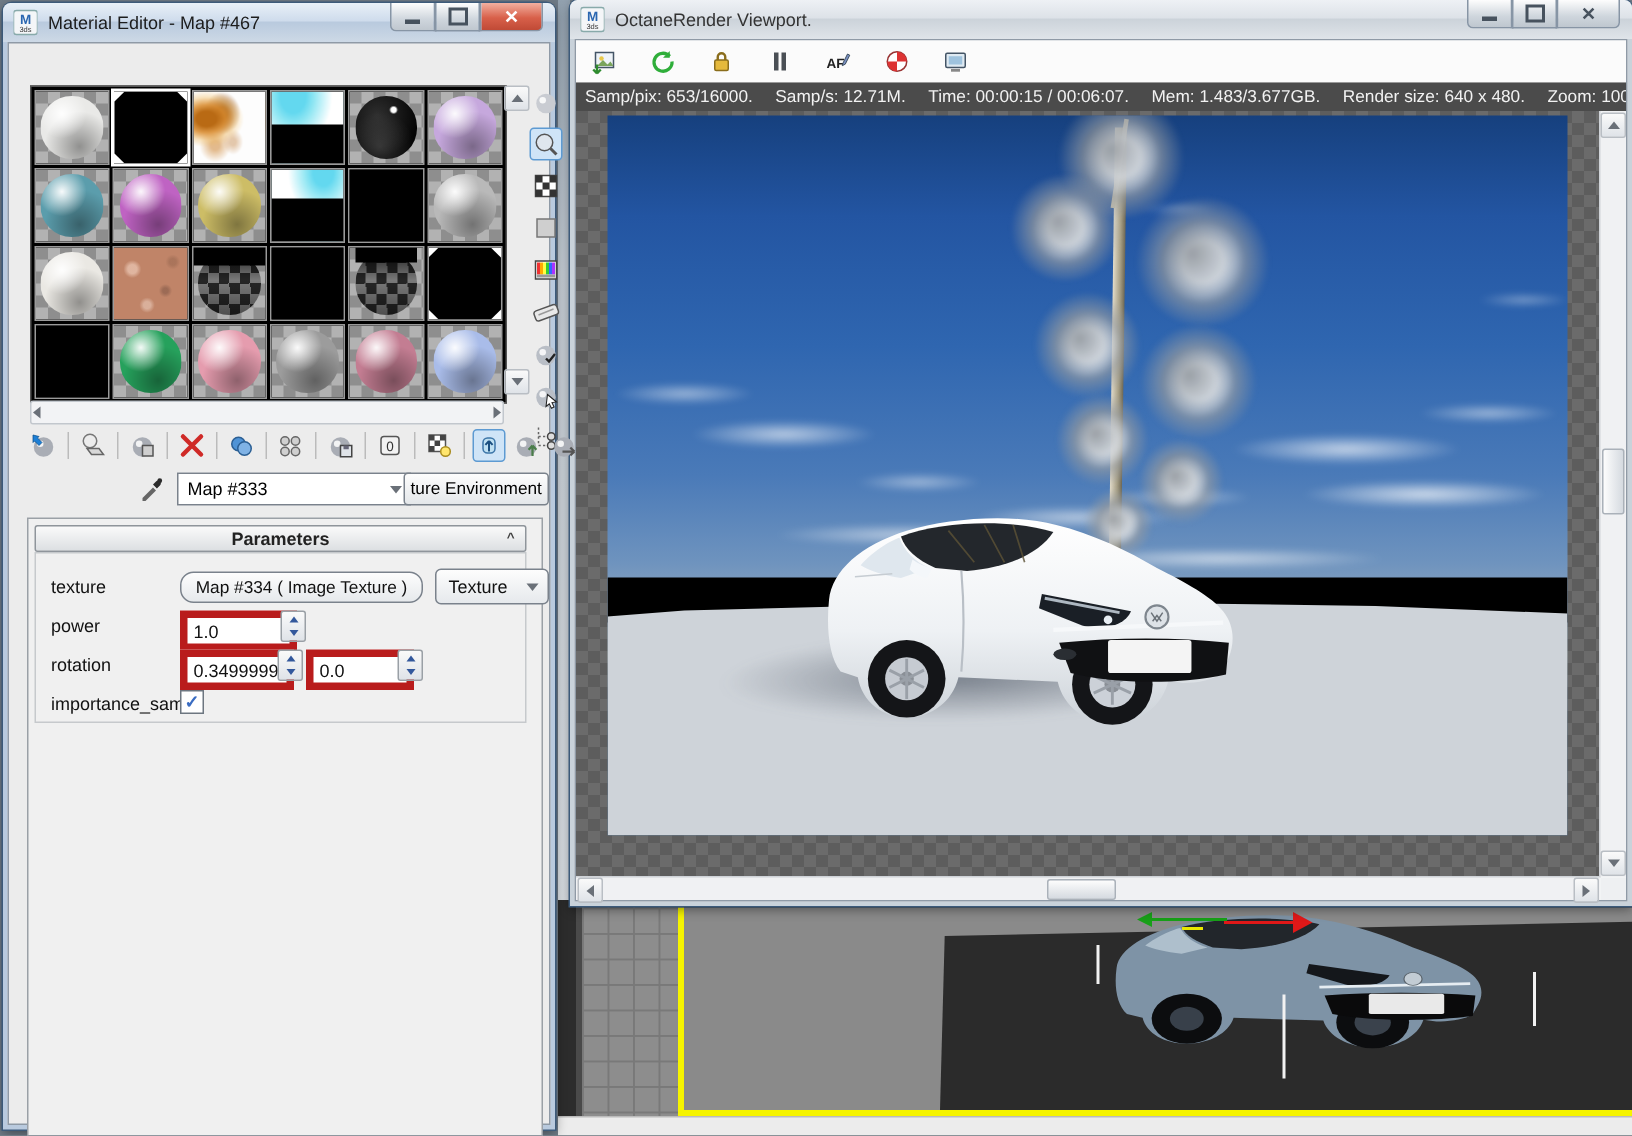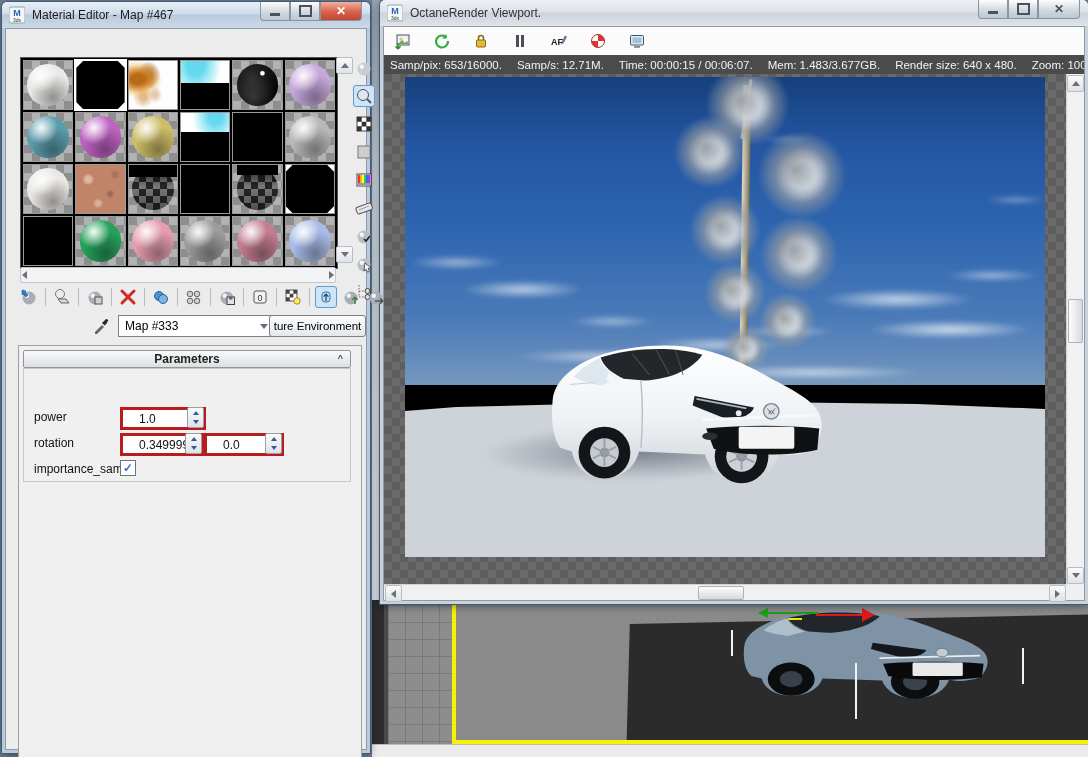--- a/index.html
+++ b/index.html
@@ -101,22 +101,22 @@
      font-size:12px;font-weight:bold;color:#222;display:flex;align-items:center;justify-content:center;}
   .chev{position:absolute;right:4px;top:2px;width:11px;height:11px;font-size:9px;color:#444;line-height:11px;text-align:center;}
   #param-body{position:absolute;left:4px;top:22px;right:10px;height:112px;border:1px solid #c6c9cc;background:#f0f0f0;}
   .p-row{position:absolute;left:10px;right:6px;height:20px;font-size:12px;color:#111;}
   .p-label{position:absolute;left:0;top:3px;}
   .p-btn{position:absolute;left:86px;top:0;width:160px;height:19px;border:1px solid #7a828c;border-radius:9px;
      background:linear-gradient(#fdfdfd,#e6e9ec);font-size:11.5px;display:flex;align-items:center;justify-content:center;white-space:nowrap;}
   .p-dd{position:absolute;left:256px;top:-2px;width:66px;height:22px;border:1px solid #7a828c;border-radius:4px;
      background:linear-gradient(#fdfdfd,#e6e9ec);font-size:12px;display:flex;align-items:center;padding-left:8px;}
   .p-dd .dd-arrow{position:absolute;right:6px;top:9px;}
-  .numin{position:absolute;top:0;height:17px;border:3px solid #b91c1c;background:#fff;font-size:12px;
-     display:flex;align-items:center;padding-left:16px;overflow:hidden;white-space:nowrap;}
+  .numin{position:absolute;top:0;height:17px;border:5px solid #b91c1c;background:#fff;font-size:12px;
+     display:flex;align-items:center;padding-left:4px;overflow:hidden;white-space:nowrap;}
   .spin{position:absolute;top:0;width:15px;height:19px;border:1px solid #9aa0a6;background:linear-gradient(#fafafa,#dfe3e8);
      display:flex;flex-direction:column;align-items:center;justify-content:space-around;border-radius:2px;}
   .spin i{display:block;width:0;height:0;border-left:3.5px solid transparent;border-right:3.5px solid transparent;}
   .spin .u{border-bottom:4px solid #33589c;}
   .spin .d{border-top:4px solid #33589c;}
   .cbx{position:absolute;left:86px;top:1px;width:14px;height:14px;border:1px solid #6d7680;background:#fff;
      display:flex;align-items:center;justify-content:center;font-size:12px;color:#3a6cc2;font-weight:bold;}
 
   
   #oct{left:380px;top:0;width:708px;height:604px;background:#c9d2da;border-radius:6px 6px 0 0;}
@@ -688,20 +688,28 @@
         </div>
         <div id="type-btn">ture Environment</div>
       </div>
 
       <div id="rollout">
         <div id="param-header">
           <span>Parameters</span>
           <span class="chev">^</span>
         </div>
         <div id="param-body">
+          <div class="p-row" style="top:12px">
+            <span class="p-label">texture</span>
+            <div class="p-btn">Map #334  ( Image Texture )</div>
+            <div class="p-dd">
+              <span>Texture</span>
+              <div class="dd-arrow tri-down"></div>
+            </div>
+          </div>
           <div class="p-row" style="top:38px">
             <span class="p-label">power</span>
             <div class="numin" style="left:86px;width:64px">1.0</div>
             <div class="spin" style="left:153px">
                 <i class="u"></i>
                 <i class="d"></i>
               </div>
           </div>
           <div class="p-row" style="top:64px">
             <span class="p-label">rotation</span>

